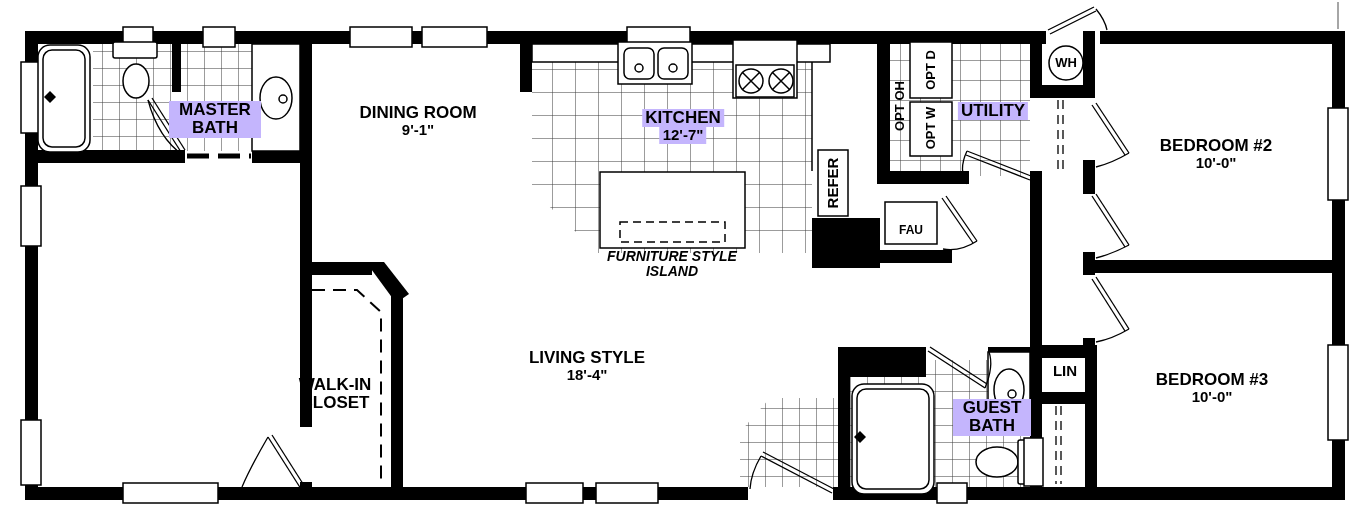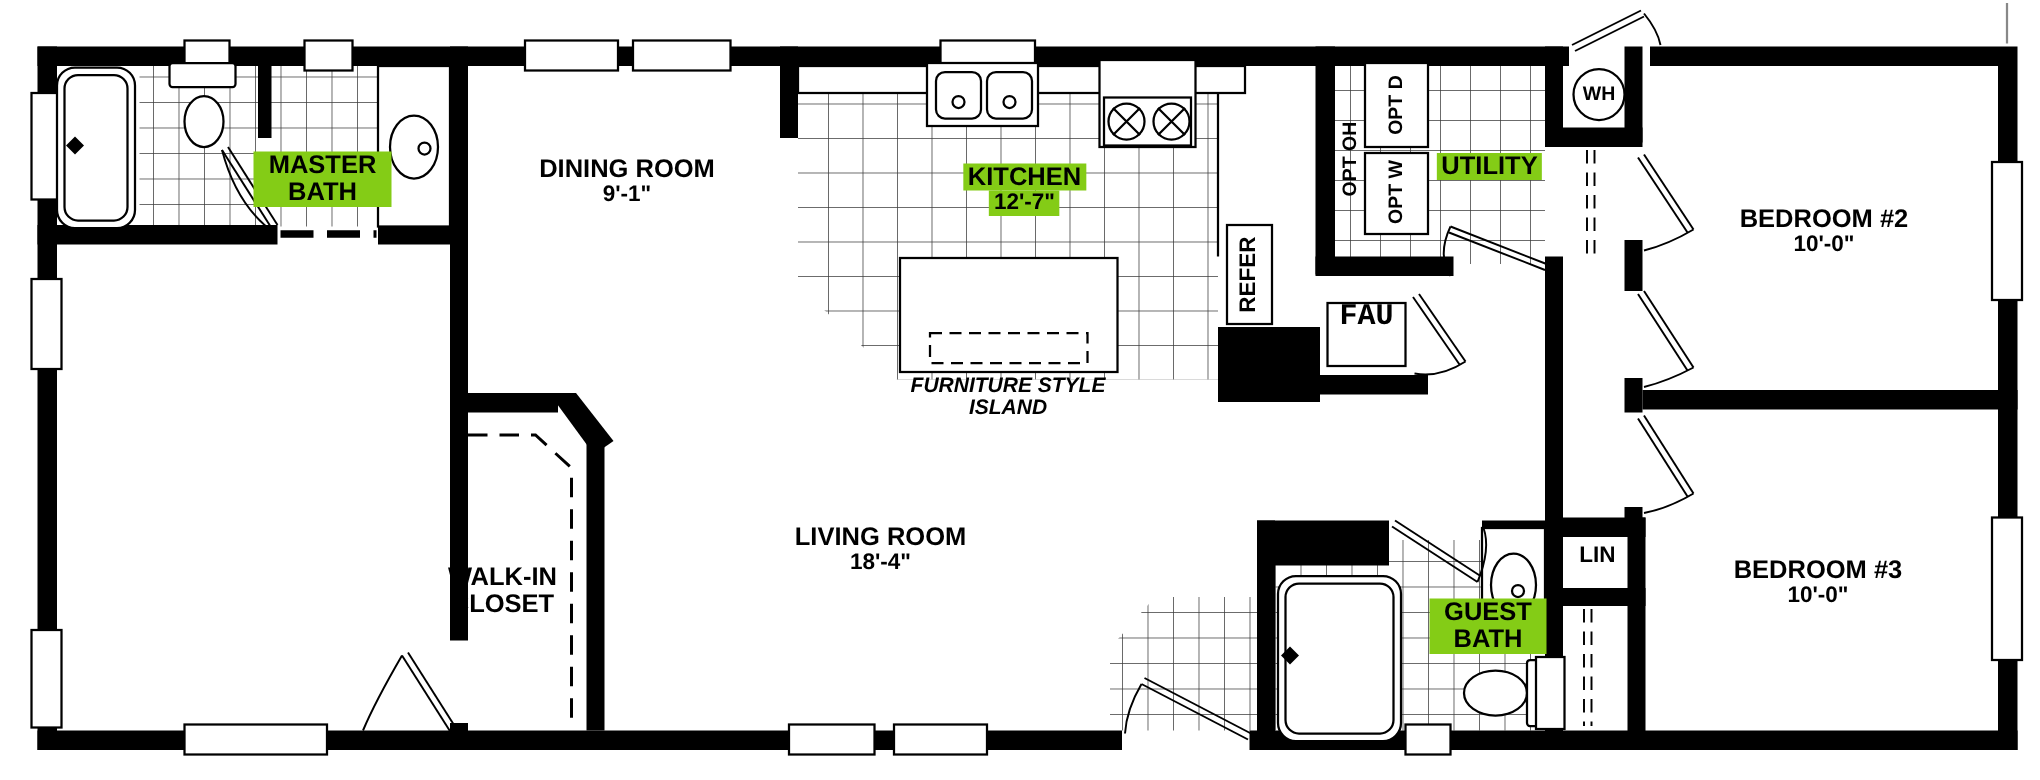--- a/index.html
+++ b/index.html
@@ -9,21 +9,21 @@
   .lbl{position:absolute;color:#000;font-weight:bold;text-align:center;line-height:1.08;z-index:5;}
   .c{transform:translateX(-50%);}
   .cc{transform:translate(-50%,-50%);}
   .vert{transform:translate(-50%,-50%) rotate(-90deg);white-space:nowrap;}
   .l1{font-size:17px;letter-spacing:0px;}
   .l2{font-size:15px;}
   .nw{white-space:nowrap;}
   .sm{font-size:13px;}
   .md{font-size:15px;}
   .onTile div, .onTile{ }
-  .onTile .l1,.onTile .l2,.onTile .w{background:#84cc16;padding:0 3px;display:table;margin:0 auto;}
+  .onTile .l1,.onTile .l2,.onTile .w{background:#c4b5fd;padding:0 3px;display:table;margin:0 auto;}
   .island-lbl{font-size:14px;line-height:1.1;font-style:italic;}
 </style>
 </head>
 <body>
 
 <div id="plan">
 
 <svg width="1360" height="520" viewBox="0 0 1360 520">
   <defs>
     <pattern id="t17" width="17" height="17" patternUnits="userSpaceOnUse">
@@ -229,21 +229,21 @@
   <div class="lbl c onTile" style="left:683px;top:109px;">
     <div class="l1 nw">KITCHEN</div>
     <div class="l2 nw">12'-7"</div>
   </div>
 
   <div class="lbl c island-lbl" style="left:672px;top:249px;width:160px;font-weight:bold;">
     <div>FURNITURE STYLE ISLAND</div>
   </div>
 
   <div class="lbl c" style="left:587px;top:349px;">
-    <div class="l1 nw">LIVING ROOM</div>
+    <div class="l1 nw">LIVING STYLE</div>
     <div class="l2 nw">18'-4"</div>
   </div>
 
   <div class="lbl c onTile" style="left:993px;top:102px;">
     <div class="l1 nw w">UTILITY</div>
   </div>
 
   <div class="lbl c onTile" style="left:992px;top:399px;width:78px;">
     <div class="l1 w">GUEST BATH</div>
   </div>
@@ -271,21 +271,21 @@
   </div>
 
   <div class="lbl vert sm" style="left:931px;top:128px;">
     <span>OPT W</span>
   </div>
 
   <div class="lbl cc sm" style="left:1066px;top:63px;">
     <span>WH</span>
   </div>
 
-  <div class="lbl cc" style="left:911px;top:212px;font-size:20px;font-family:Liberation Mono, monospace;">
+  <div class="lbl cc" style="left:911px;top:230px;font-size:12px;">
     <span>FAU</span>
   </div>
 
   <div class="lbl cc md" style="left:1065px;top:371px;">
     <span>LIN</span>
   </div>
 
 </div>
 
 </body></html>

